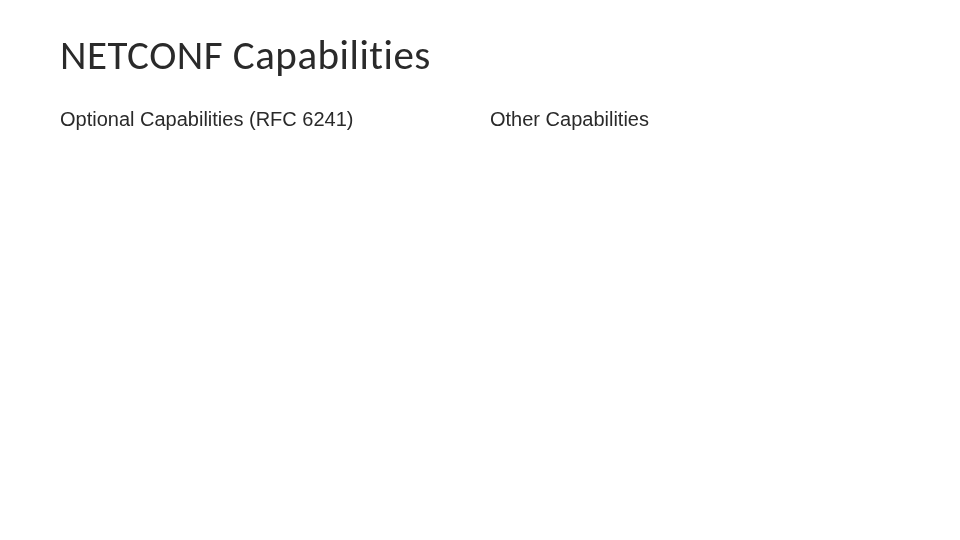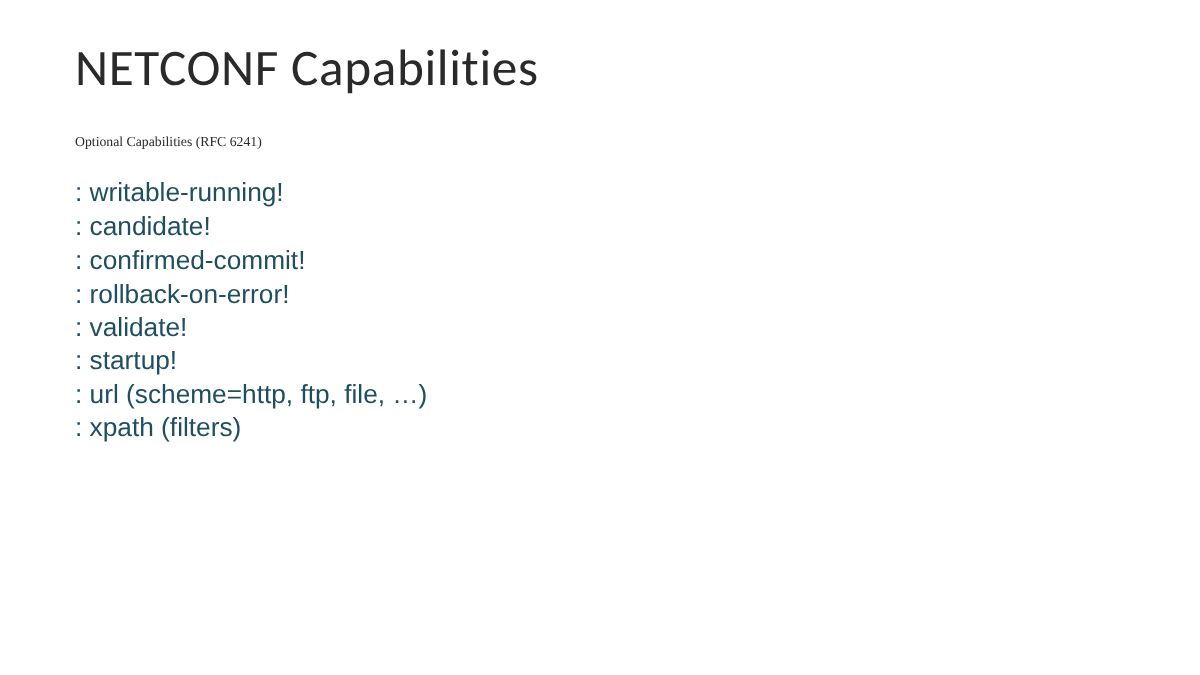--- a/index.html
+++ b/index.html
@@ -10,40 +10,40 @@
     font-size: 41px;
     font-weight: 300;
     color: #2a2a2a;
     letter-spacing: 0.5px;
     margin-bottom: 28px;
     font-family: "Segoe UI Light", "Segoe UI", Calibri, Arial, sans-serif;
   }
   .cols { display: flex; gap: 10px; }
   .col { flex: 1 1 0; }
   .subhead {
-    font-size: 11px;
+    font-size: 20px;
     font-weight: 400;
     color: #2a2a2a;
     margin-bottom: 22px;
-    font-family: Liberation Serif, serif;
+    font-family: Liberation Sans, sans-serif;
   }
   .body-text {
     font-size: 21px;
     line-height: 1.28;
     color: #1f4e5f;
     font-family: Arial, "Segoe UI", sans-serif;
   }
   .block2 { margin-top: 22px; }
 </style>
 </head>
 <body>
 
 <div class="slide">
   <h1 class="title">NETCONF Capabilities</h1>
   <div class="cols">
     <div class="col">
       <div class="subhead">Optional Capabilities (RFC 6241)</div>
-      <div class="body-text">: writable-running!<br>: candidate!<br>: confirmed-commit!<br>: rollback-on-error!<br>: validate!<br>: startup!<br>: url (scheme=http, ftp, file, …)<br>: xpath (filters)</div>
     </div>
     <div class="col">
+      <div class="subhead">Other Capabilities</div>
     </div>
   </div>
 </div>
 
 </body></html>

